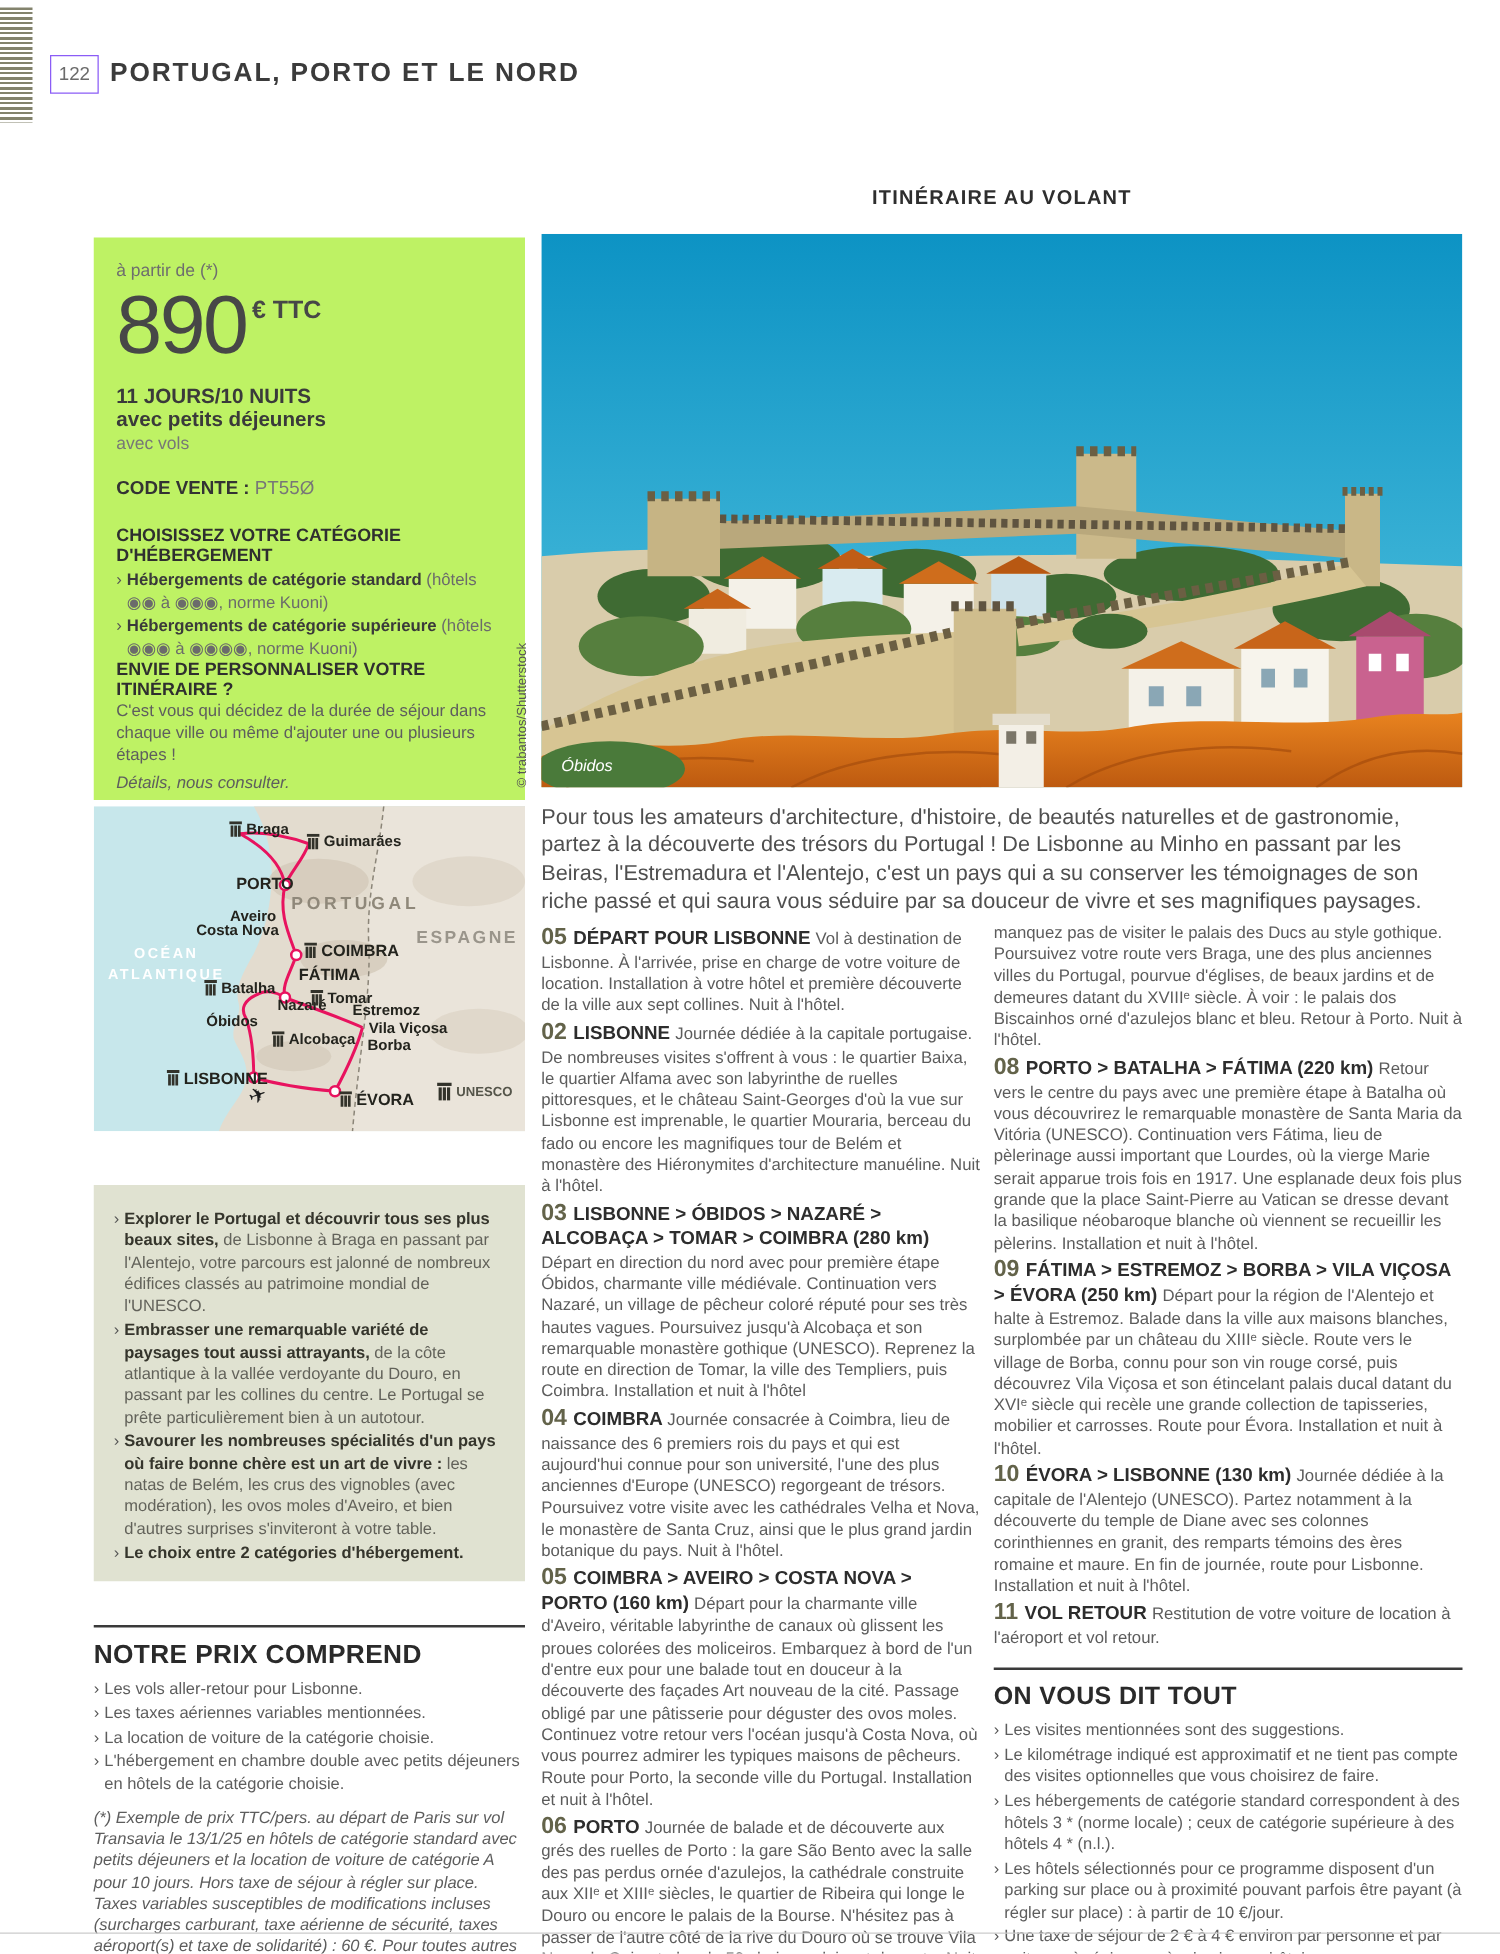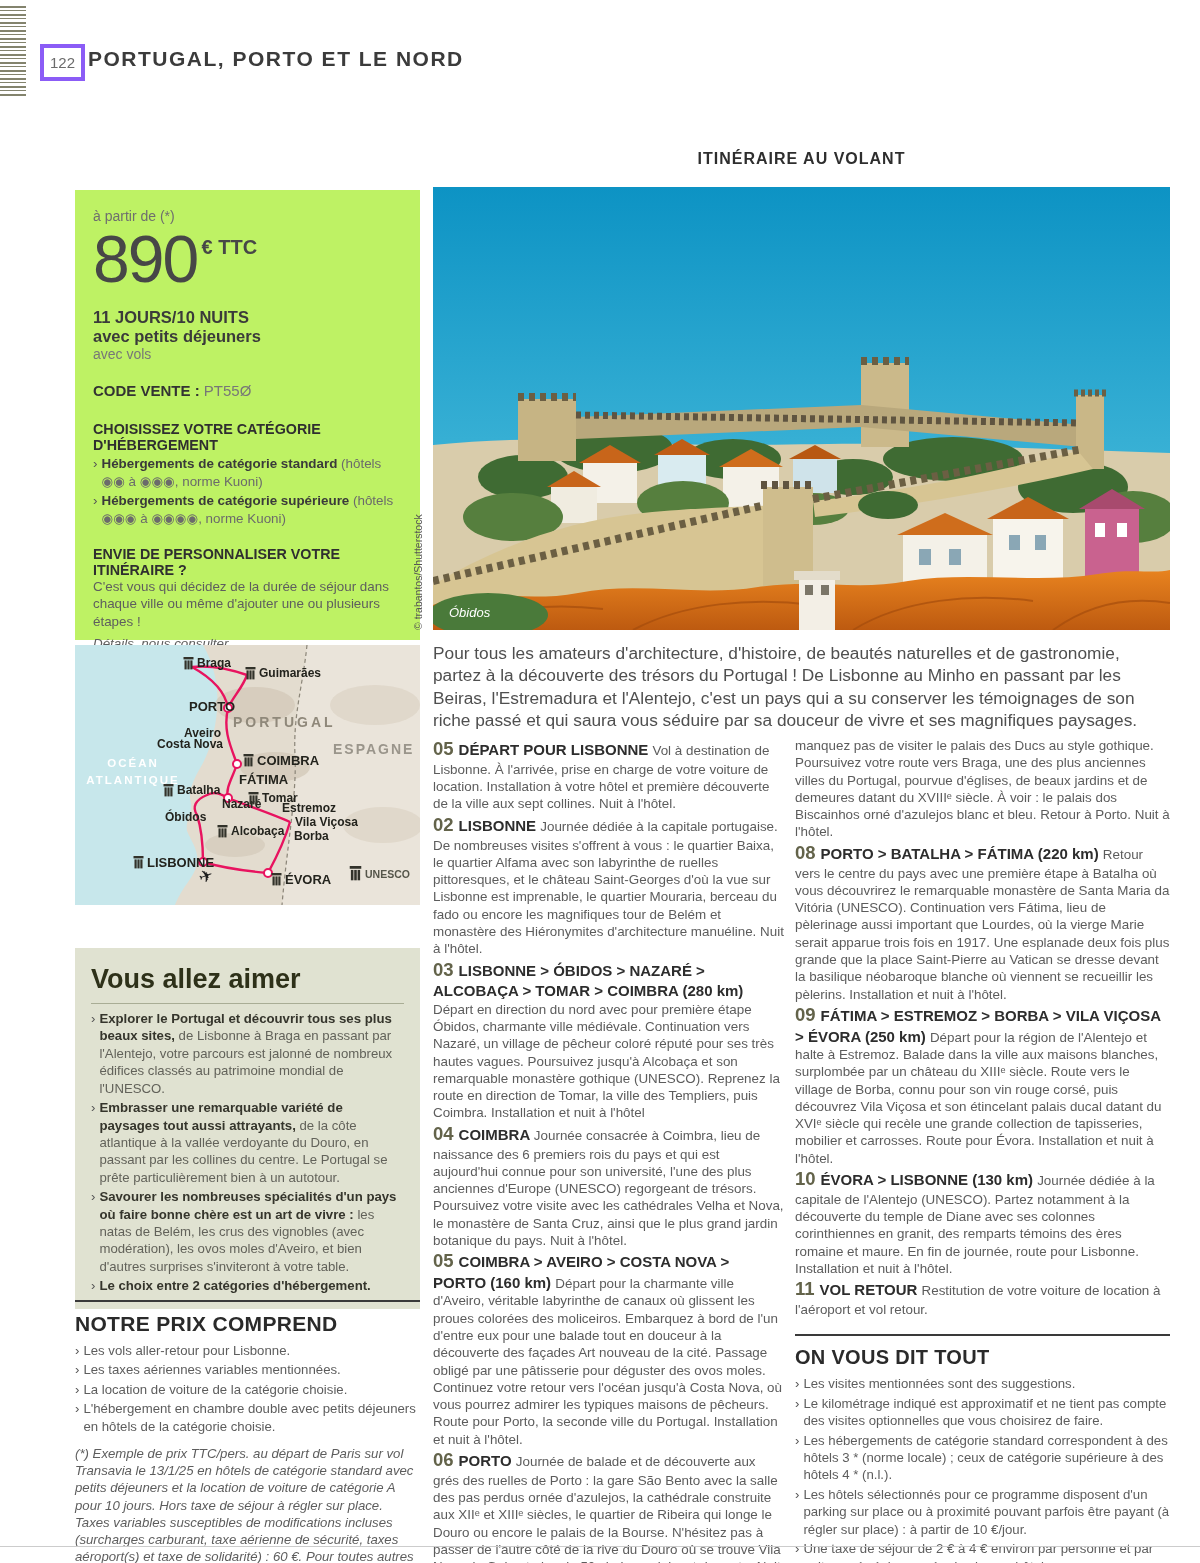--- a/index.html
+++ b/index.html
@@ -1,21 +1,21 @@
 <!DOCTYPE html>
 <html><head>
 <meta charset="utf-8">
 <style>
   html,body{margin:0;padding:0;background:#fff;}
   .page{position:relative;width:1200px;height:1563px;background:#fff;overflow:hidden;
         font-family:"Liberation Sans",sans-serif;color:#555;}
   
   .print-stripes{position:absolute;left:0;top:6px;width:26px;height:92px;
     background:repeating-linear-gradient(to bottom,#83836d 0 2px,#ffffff 2px 4px,#83836d 4px 5px,#ffffff 5px 8px);}
-  .pagenum{position:absolute;left:40px;top:44px;width:37px;height:29px;border:4px solid #8b5cf6;
+  .pagenum{position:absolute;left:40px;top:44px;width:37px;height:29px;border:1px solid #8b5cf6;
     color:#6b6b6b;font-size:15px;display:flex;align-items:center;justify-content:center;}
   .header-title{position:absolute;left:88px;top:47px;font-size:21px;font-weight:bold;color:#3b3b3b;letter-spacing:1.5px;}
   .main-title{position:absolute;left:433px;top:98px;width:737px;text-align:center;font-size:38px;color:#3e3e3e;font-weight:400;}
   .main-subtitle{position:absolute;left:433px;top:150px;width:737px;text-align:center;font-size:16px;font-weight:bold;color:#2e2e2e;letter-spacing:1px;}
   
   .pricebox{position:absolute;left:75px;top:190px;width:345px;height:450px;background:#bef264;
     box-sizing:border-box;padding:18px 18px 0;}
   .from{font-size:14px;color:#6e6e6e;}
   .price-row{line-height:1;margin-top:2px;}
   .price-big{font-size:66px;color:#474747;letter-spacing:-2px;}
@@ -24,21 +24,21 @@
   .board{font-size:16.5px;font-weight:bold;color:#3a3a3a;}
   .flights{font-size:14px;color:#777;}
   .code{margin-top:20px;font-size:15px;}
   .code .lbl{font-weight:bold;color:#333;}
   .code .val{color:#777;}
   .cat-heading{margin-top:22px;font-size:14.3px;font-weight:bold;color:#2f2f2f;}
   .bullet-line{font-size:13.4px;color:#6b6b6b;line-height:1.32;margin-top:2px;display:flex;}
   .bullet-line .mk{margin-right:4px;color:#555;}
   .bullet-line .lead{font-weight:bold;color:#3a3a3a;}
   .note-italic{font-style:italic;color:#5e5e5e;font-size:13.4px;line-height:1.3;margin-top:4px;}
-  .custom-heading{margin-top:18px;font-size:14.3px;font-weight:bold;color:#2f2f2f;}
+  .custom-heading{font-size:14.3px;font-weight:bold;color:#2f2f2f;}
   .custom-text{font-size:13.4px;color:#5e5e5e;line-height:1.32;}
   
   .map{position:absolute;left:75px;top:645px;width:345px;height:260px;}
   .map svg.bg{position:absolute;left:0;top:0;}
   .map-label{position:absolute;font-size:12px;font-weight:bold;color:#23231d;white-space:nowrap;display:flex;align-items:center;}
   .map-label .txt{display:inline-block;}
   .map-label.right{transform:translateX(-100%);}
   .colicon{margin-right:3px;flex:0 0 auto;}
   .map-region{position:absolute;font-size:14px;letter-spacing:3px;color:#8f887a;font-weight:bold;white-space:nowrap;}
   .map-ocean{position:absolute;color:#fff;font-size:11.5px;font-weight:bold;letter-spacing:2px;text-align:center;line-height:1.5;width:100px;}
@@ -268,21 +268,20 @@
             <rect x="1.5" y="3.4" width="2.2" height="9"></rect>
             <rect x="4.4" y="3.4" width="2.2" height="9"></rect>
             <rect x="7.3" y="3.4" width="2.2" height="9"></rect>
           </g>
         </svg>
       <span class="txt map-unesco-lbl">UNESCO</span>
       </span>
   </div>
 
   <div class="aimer">
-    <h2>Vous allez aimer</h2>
     <div class="bullet-line">
       <span class="mk">›</span>
       <span><span class="lead">Explorer le Portugal et découvrir tous ses plus beaux sites,</span><span> de Lisbonne à Braga en passant par l'Alentejo, votre parcours est jalonné de nombreux édifices classés au patrimoine mondial de l'UNESCO.</span></span>
     </div>
     <div class="bullet-line">
       <span class="mk">›</span>
       <span><span class="lead">Embrasser une remarquable variété de paysages tout aussi attrayants,</span><span> de la côte atlantique à la vallée verdoyante du Douro, en passant par les collines du centre. Le Portugal se prête particulièrement bien à un autotour.</span></span>
     </div>
     <div class="bullet-line">
       <span class="mk">›</span>

